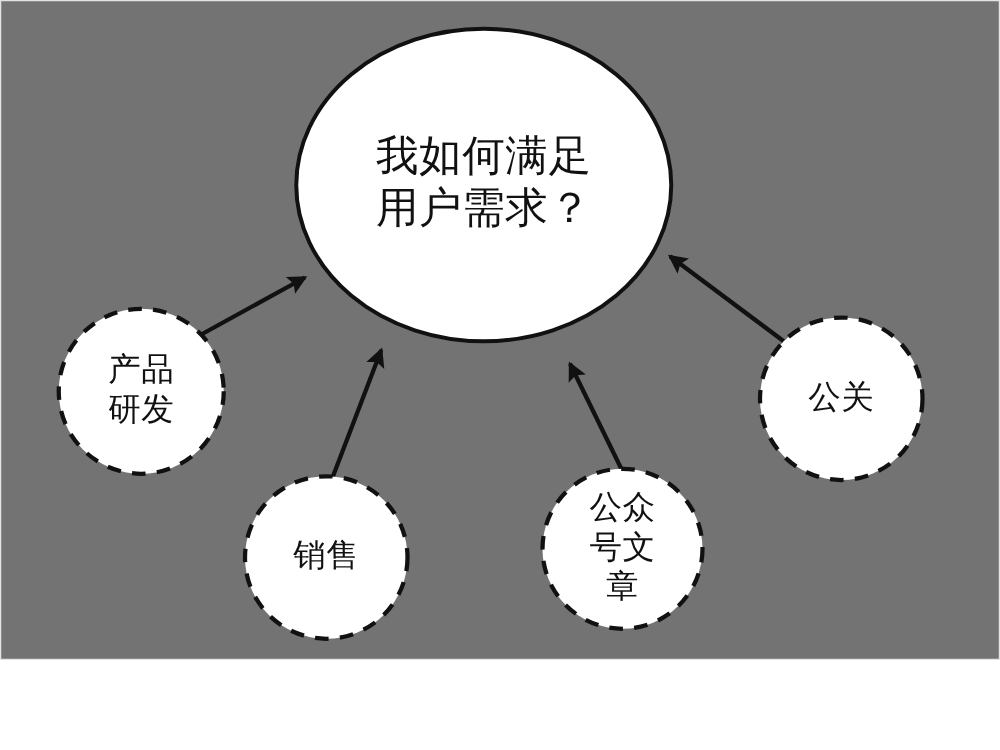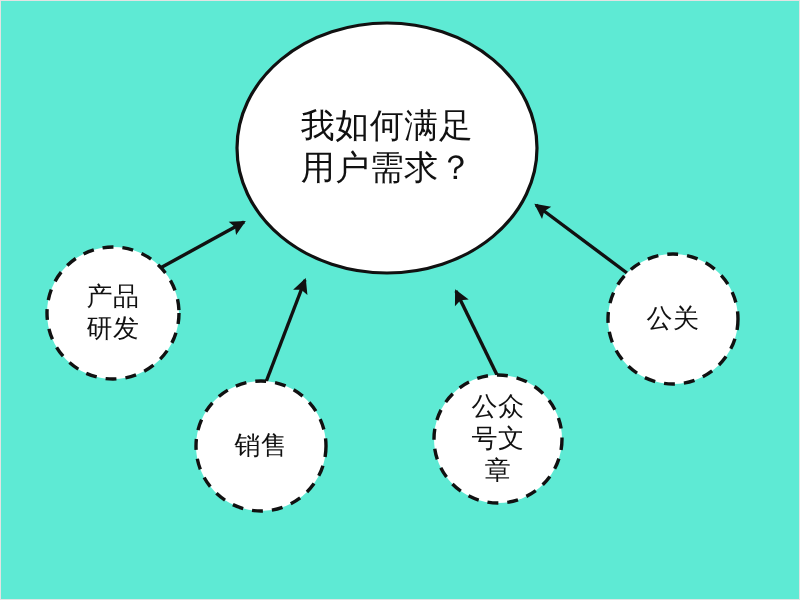--- a/index.html
+++ b/index.html
@@ -10,22 +10,22 @@
   }
   body {
     width: 800px;
     height: 600px;
     overflow: hidden;
     font-family: "DejaVu Sans", "Liberation Sans", sans-serif;
   }
   #canvas-frame {
     position: relative;
     width: 800px;
-    height: 600px;
-    background: #5eead4;
+    height: 528px;
+    background: #737373;
     box-sizing: border-box;
     border: 1px solid #e3e3e3;
   }
   #diagram-svg {
     display: block;
     width: 800px;
     height: 600px;
   }
   .node-shape-solid {
     fill: #ffffff;

